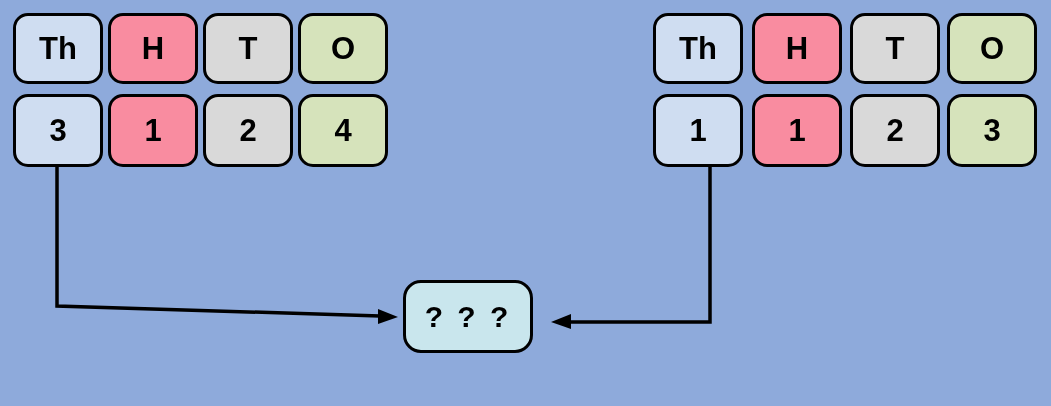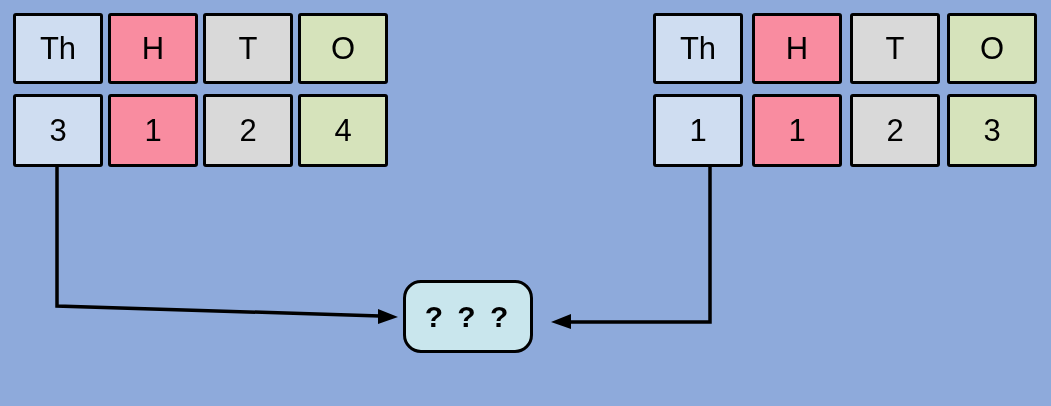--- a/index.html
+++ b/index.html
@@ -19,25 +19,25 @@
     height: 406px;
     background: var(--bg);
     overflow: hidden;
     font-family: "Liberation Sans", "DejaVu Sans", sans-serif;
   }
   .cell {
     position: absolute;
     width: 90px;
     height: 71px;
     border: 3px solid var(--c-line);
-    border-radius: 3px;
+    border-radius: 15px;
     display: flex;
     align-items: center;
     justify-content: center;
-    font-weight: 400;
+    font-weight: 700;
     font-size: 31px;
     color: #000;
   }
   .row-header { top: 13px; }
   .row-value  { top: 94px; height: 73px; }
   .col-thousands { background: var(--c-thousands); }
   .col-hundreds  { background: var(--c-hundreds); }
   .col-tens      { background: var(--c-tens); }
   .col-ones      { background: var(--c-ones); }
 

